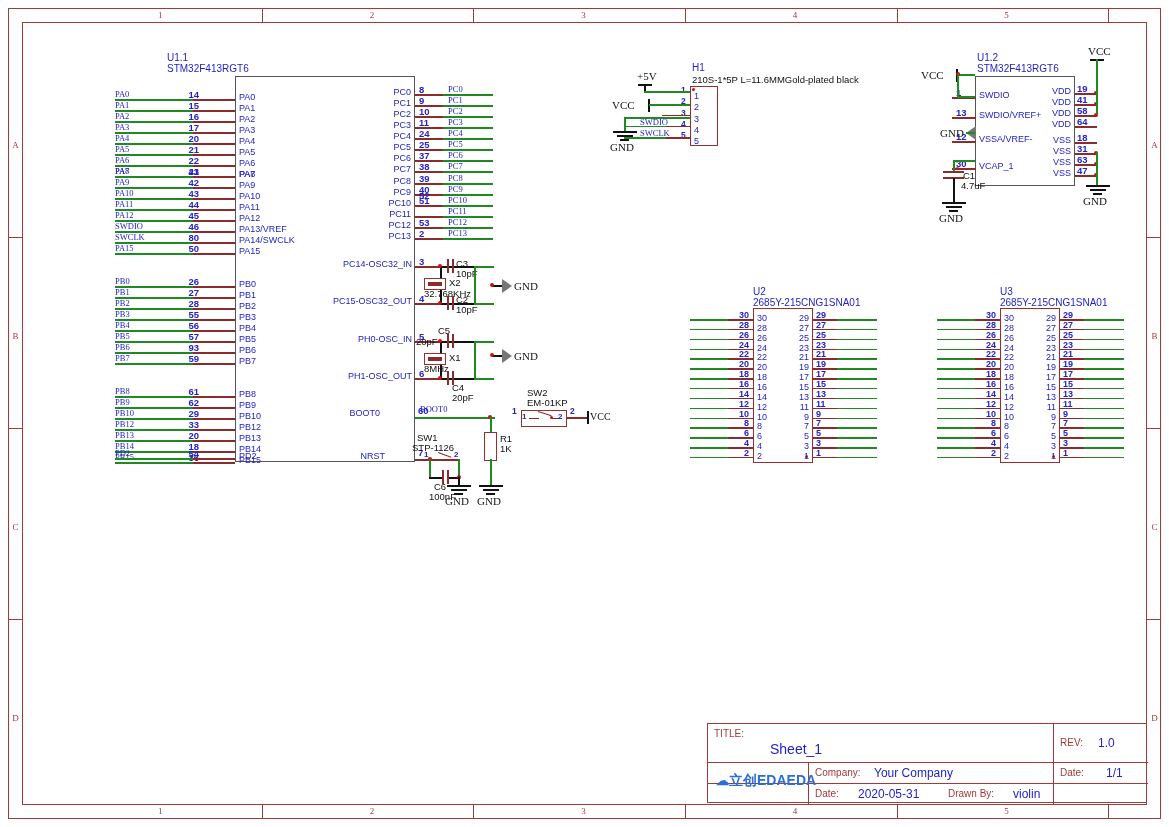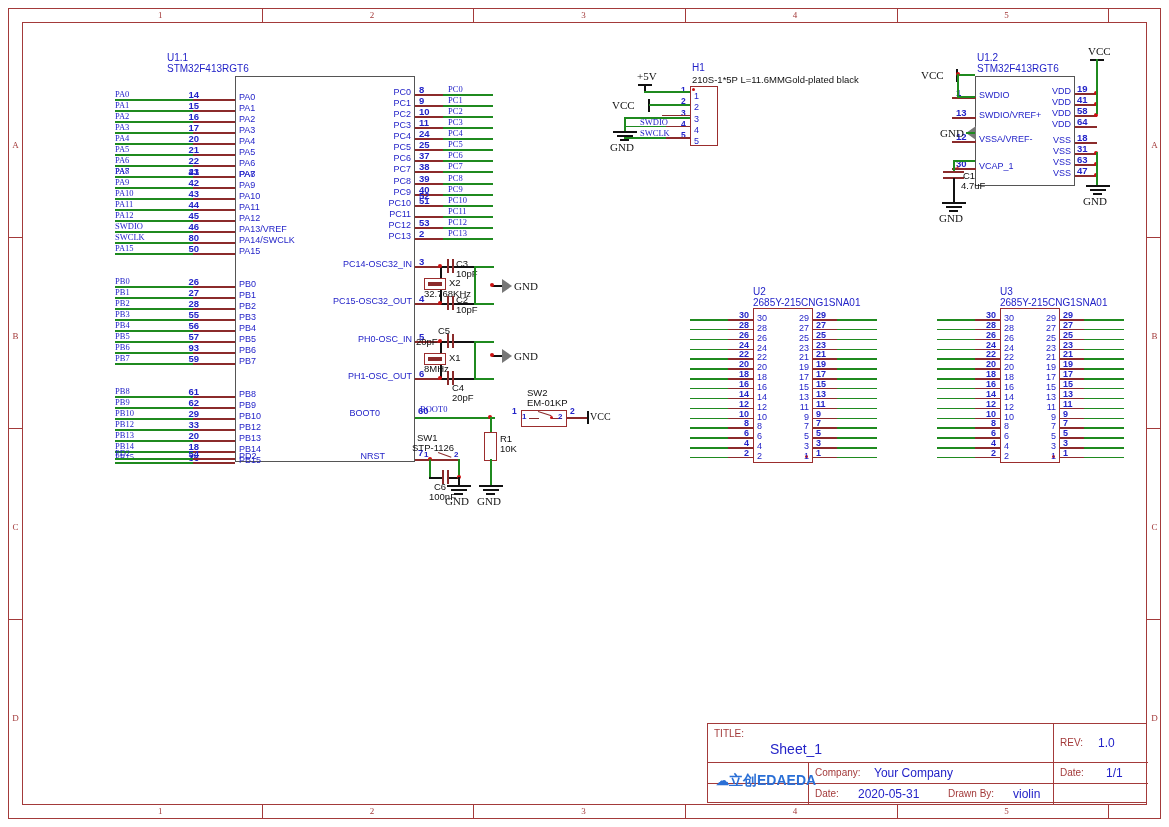--- a/index.html
+++ b/index.html
@@ -413,21 +413,21 @@
   <div class="abs t-pin" style="left:512px;top:406px;font-size:8.5px;">1</div>
   <div class="abs t-pin" style="left:570px;top:406px;font-size:8.5px;">2</div>
   <div class="abs w-red" style="left:567px;top:417px;width:22px;height:1.6px;"></div>
   <div class="abs w-black" style="left:587px;top:411px;width:1.8px;height:13px;"></div>
   <div class="abs t-ser" style="left:590px;top:411px;font-size:10px;">VCC</div>
   <div class="abs dot" style="left:488px;top:415px;"></div>
 
   <div class="abs w-green" style="left:490px;top:417px;width:1.6px;height:18px;"></div>
   <div class="abs comp-red" style="left:484px;top:432px;width:13px;height:29px;"></div>
   <div class="abs t-blk" style="left:500px;top:433px;">R1</div>
-  <div class="abs t-blk" style="left:500px;top:443px;">10K</div>
+  <div class="abs t-blk" style="left:500px;top:443px;">1K</div>
   <div class="abs w-green" style="left:490px;top:459px;width:1.6px;height:26px;"></div>
   <div class="abs" style="left:479px;top:485px;width:24px;height:1.8px;background:#111;"></div>
   <div class="abs" style="left:483px;top:489px;width:16px;height:1.6px;background:#111;"></div>
   <div class="abs" style="left:486px;top:493px;width:9px;height:1.5px;background:#111;"></div>
   <div class="abs t-ser" style="left:477px;top:495px;">GND</div>
 
   <div class="abs t-blk" style="left:417px;top:432px;">SW1</div>
   <div class="abs t-blk" style="left:412px;top:442px;">STP-1126</div>
   <div class="abs w-red" style="left:430px;top:459px;width:9px;height:1.4px;"></div>
   <div class="abs w-red" style="left:438px;top:452px;width:14px;height:1.4px;transform:rotate(20deg);transform-origin:left center;"></div>

